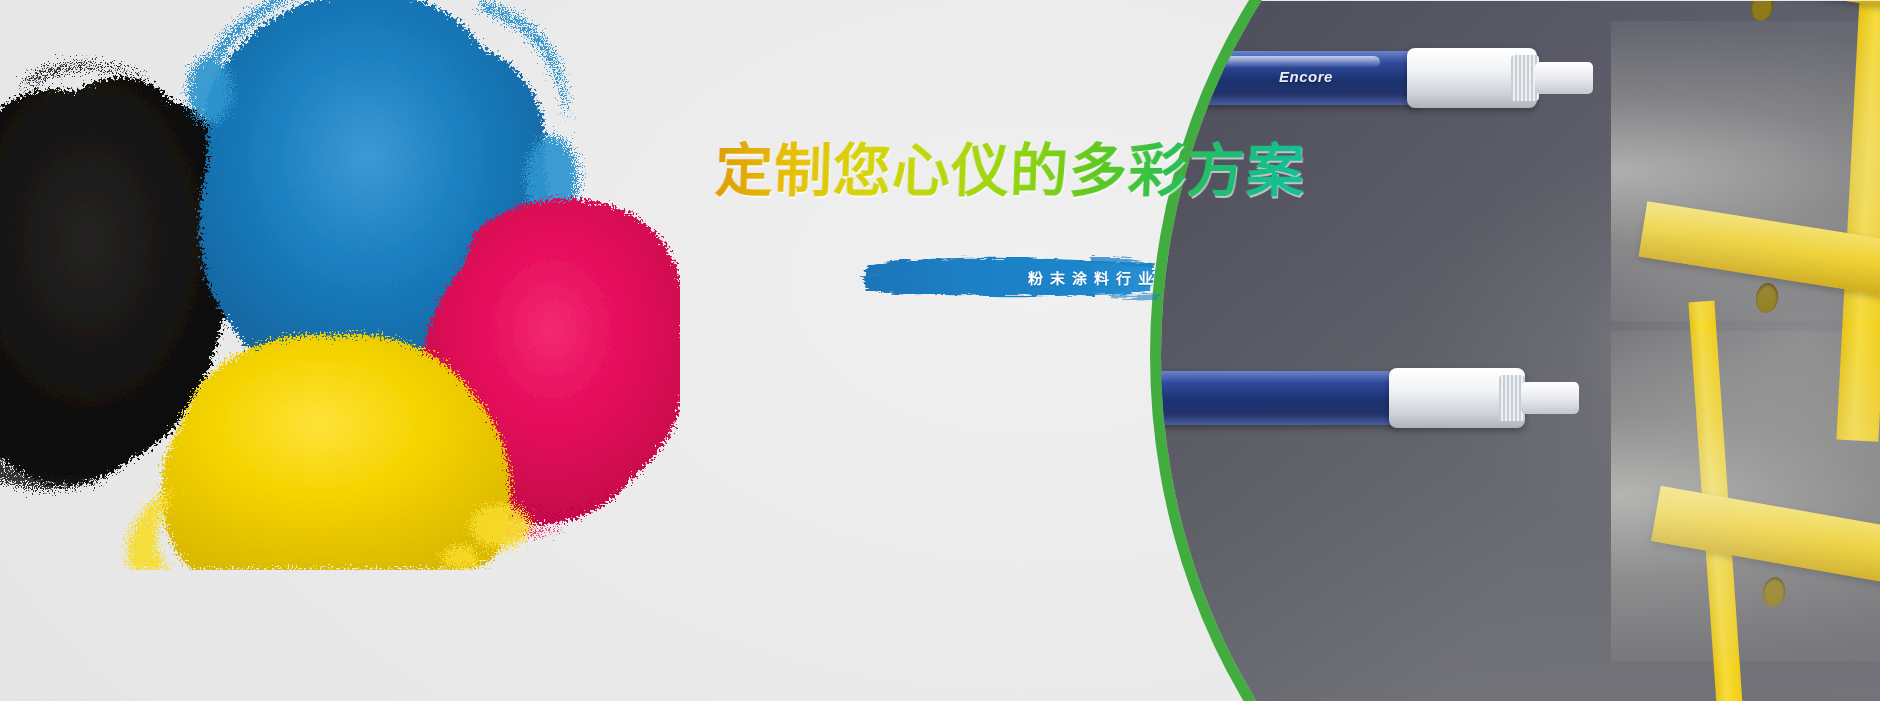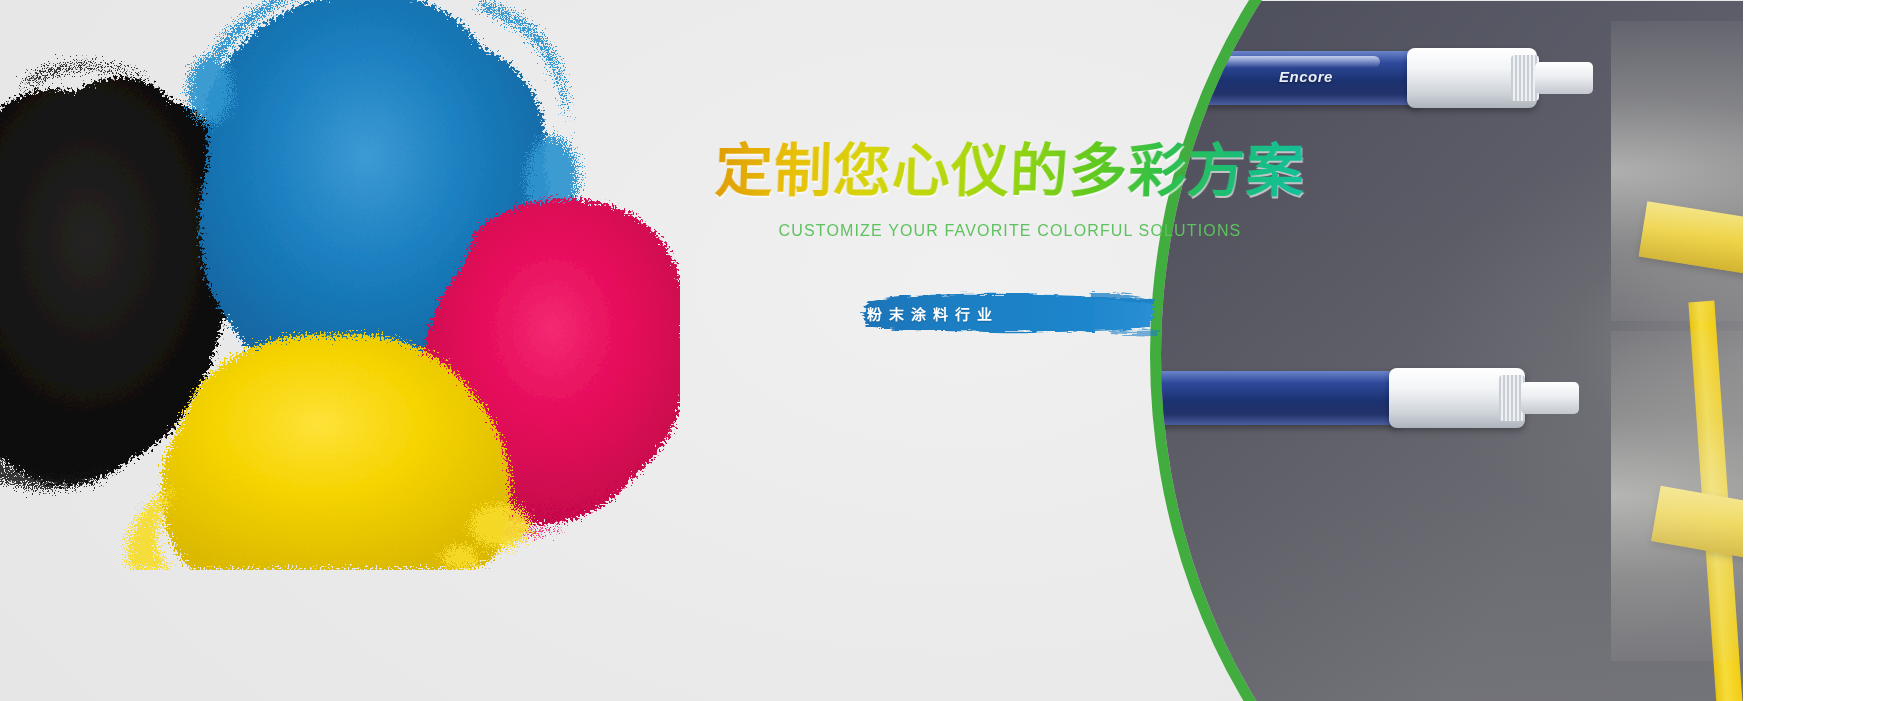--- a/index.html
+++ b/index.html
@@ -1,21 +1,21 @@
 <!DOCTYPE html>
 <html lang="zh-CN"><head>
 <meta charset="utf-8">
 <title>Powder Coating Banner</title>
 <style>
   html,body{margin:0;padding:0;background:#ffffff;}
   body{font-family:"Liberation Sans","DejaVu Sans",sans-serif;}
 
   .banner{
     position:relative;
-    width:1743px;
+    width:1880px;
     height:701px;
     overflow:hidden;
     background:#eaeaea;
     background:radial-gradient(ellipse 1400px 900px at 55% 40%,#f0f0f0 0%,#eaeaea 45%,#e4e4e4 100%);
   }
 
   
   .powder-photo{
     position:absolute;
     left:-40px; top:-30px;
@@ -170,21 +170,21 @@
   .brush-wrap{
     position:relative;
     margin:46px auto 0 auto;
     width:300px;height:54px;
   }
   .brush-wrap svg{position:absolute;left:0;top:0;width:100%;height:100%;}
   .brush-label{
     position:absolute;
     left:0;right:0;top:50%;
     transform:translateY(-50%);
-    text-align:left;
+    text-align:right;
     color:#ffffff;
     font-family:"DejaVu Sans","Liberation Sans",sans-serif;
     font-size:15px;
     font-weight:bold;
     letter-spacing:7px;
     text-indent:7px;
     z-index:2;
     text-shadow:0 1px 1px rgba(0,60,110,0.35);
   }
 </style>
@@ -316,21 +316,20 @@
         <div class="gun-tip" style="left:370px;top:11px;width:58px;height:32px;"></div>
       </div>
     </div>
   </div>
 
   <div class="text-block">
 
 
     <h2 class="headline-2">定制您心仪的多彩方案</h2>
 
-    <p class="sub-en">CUSTOMIZE YOUR FAVORITE COLORFUL SOLUTIONS</p>
 
     <div class="brush-wrap">
       <svg viewBox="0 0 300 54" xmlns="http://www.w3.org/2000/svg" aria-hidden="true">
         <defs>
           <filter id="brushRough" x="-10%" y="-25%" width="120%" height="150%">
             <feTurbulence type="fractalNoise" baseFrequency="0.04 0.45" numOctaves="4" seed="11" result="t"></feTurbulence>
             <feDisplacementMap in="SourceGraphic" in2="t" scale="7" xChannelSelector="R" yChannelSelector="G"></feDisplacementMap>
           </filter>
           <linearGradient id="brushBlue" x1="0" y1="0" x2="1" y2="0">
             <stop offset="0%" stop-color="#1d74b8"></stop>

